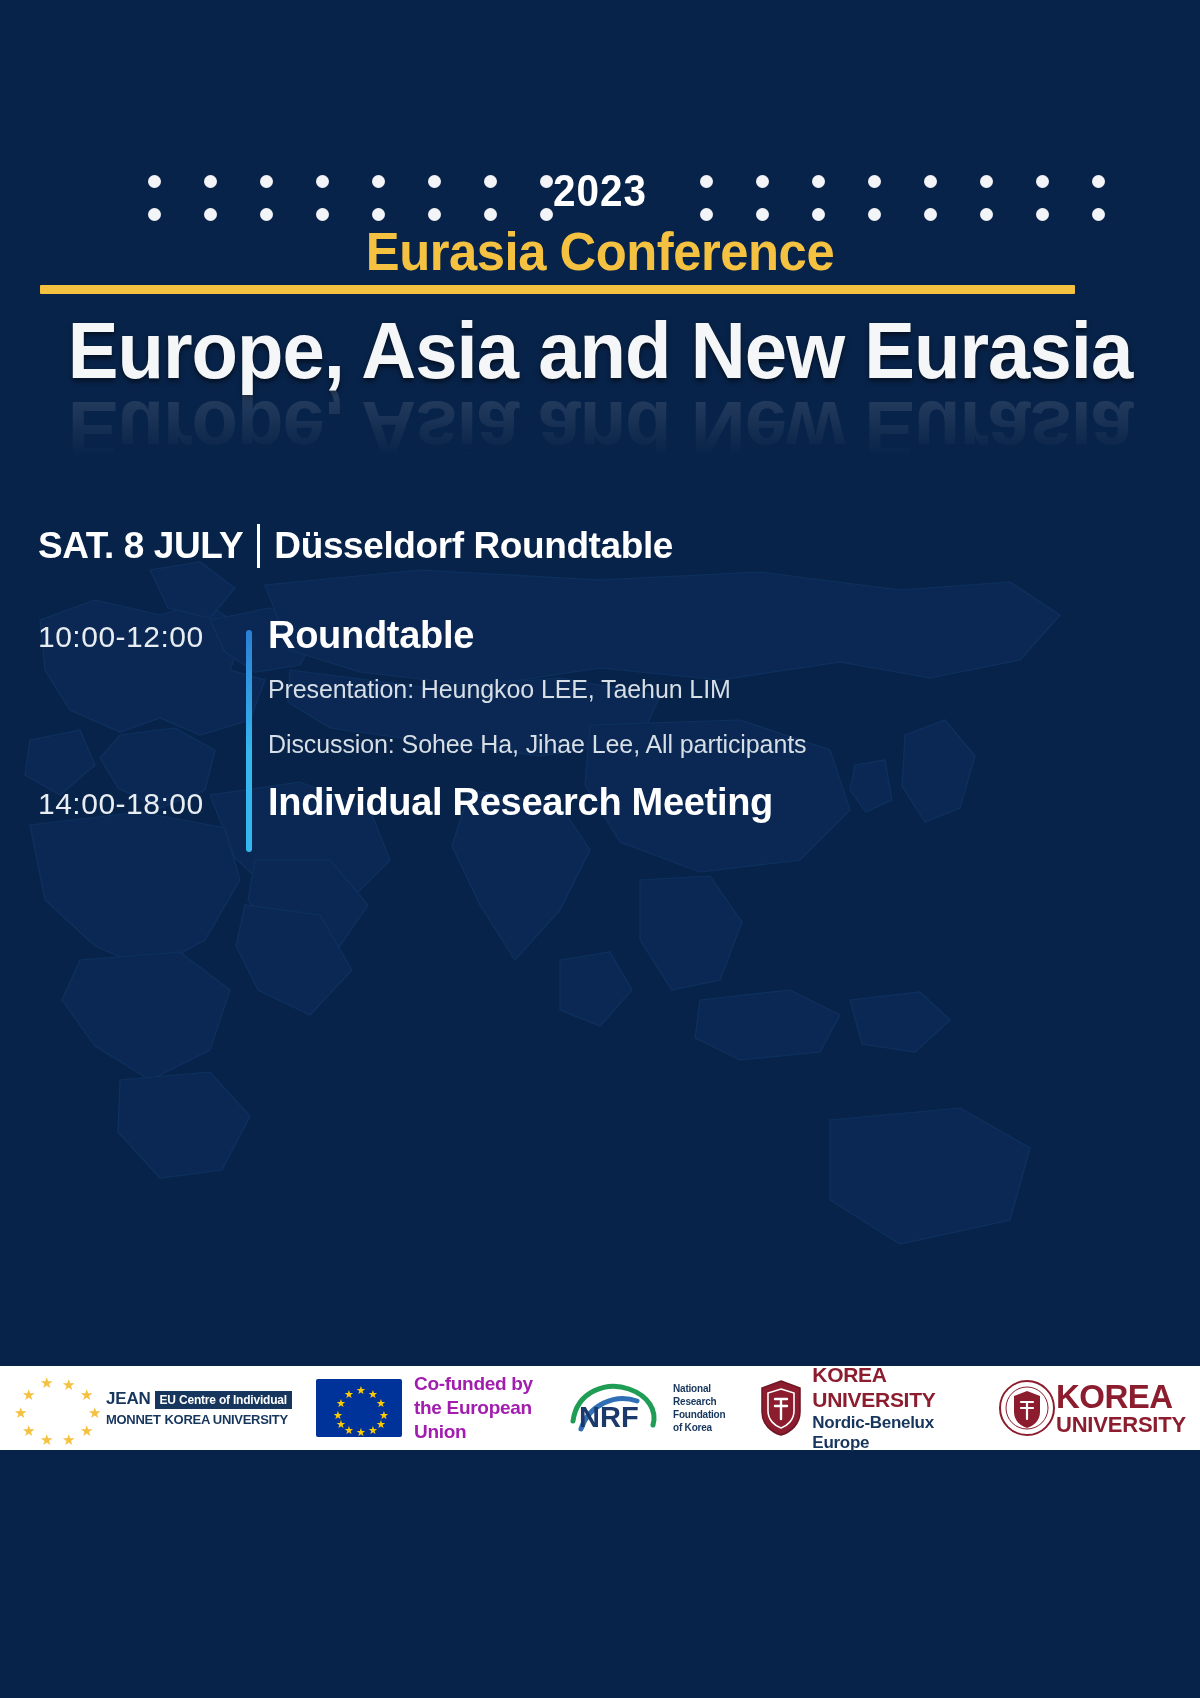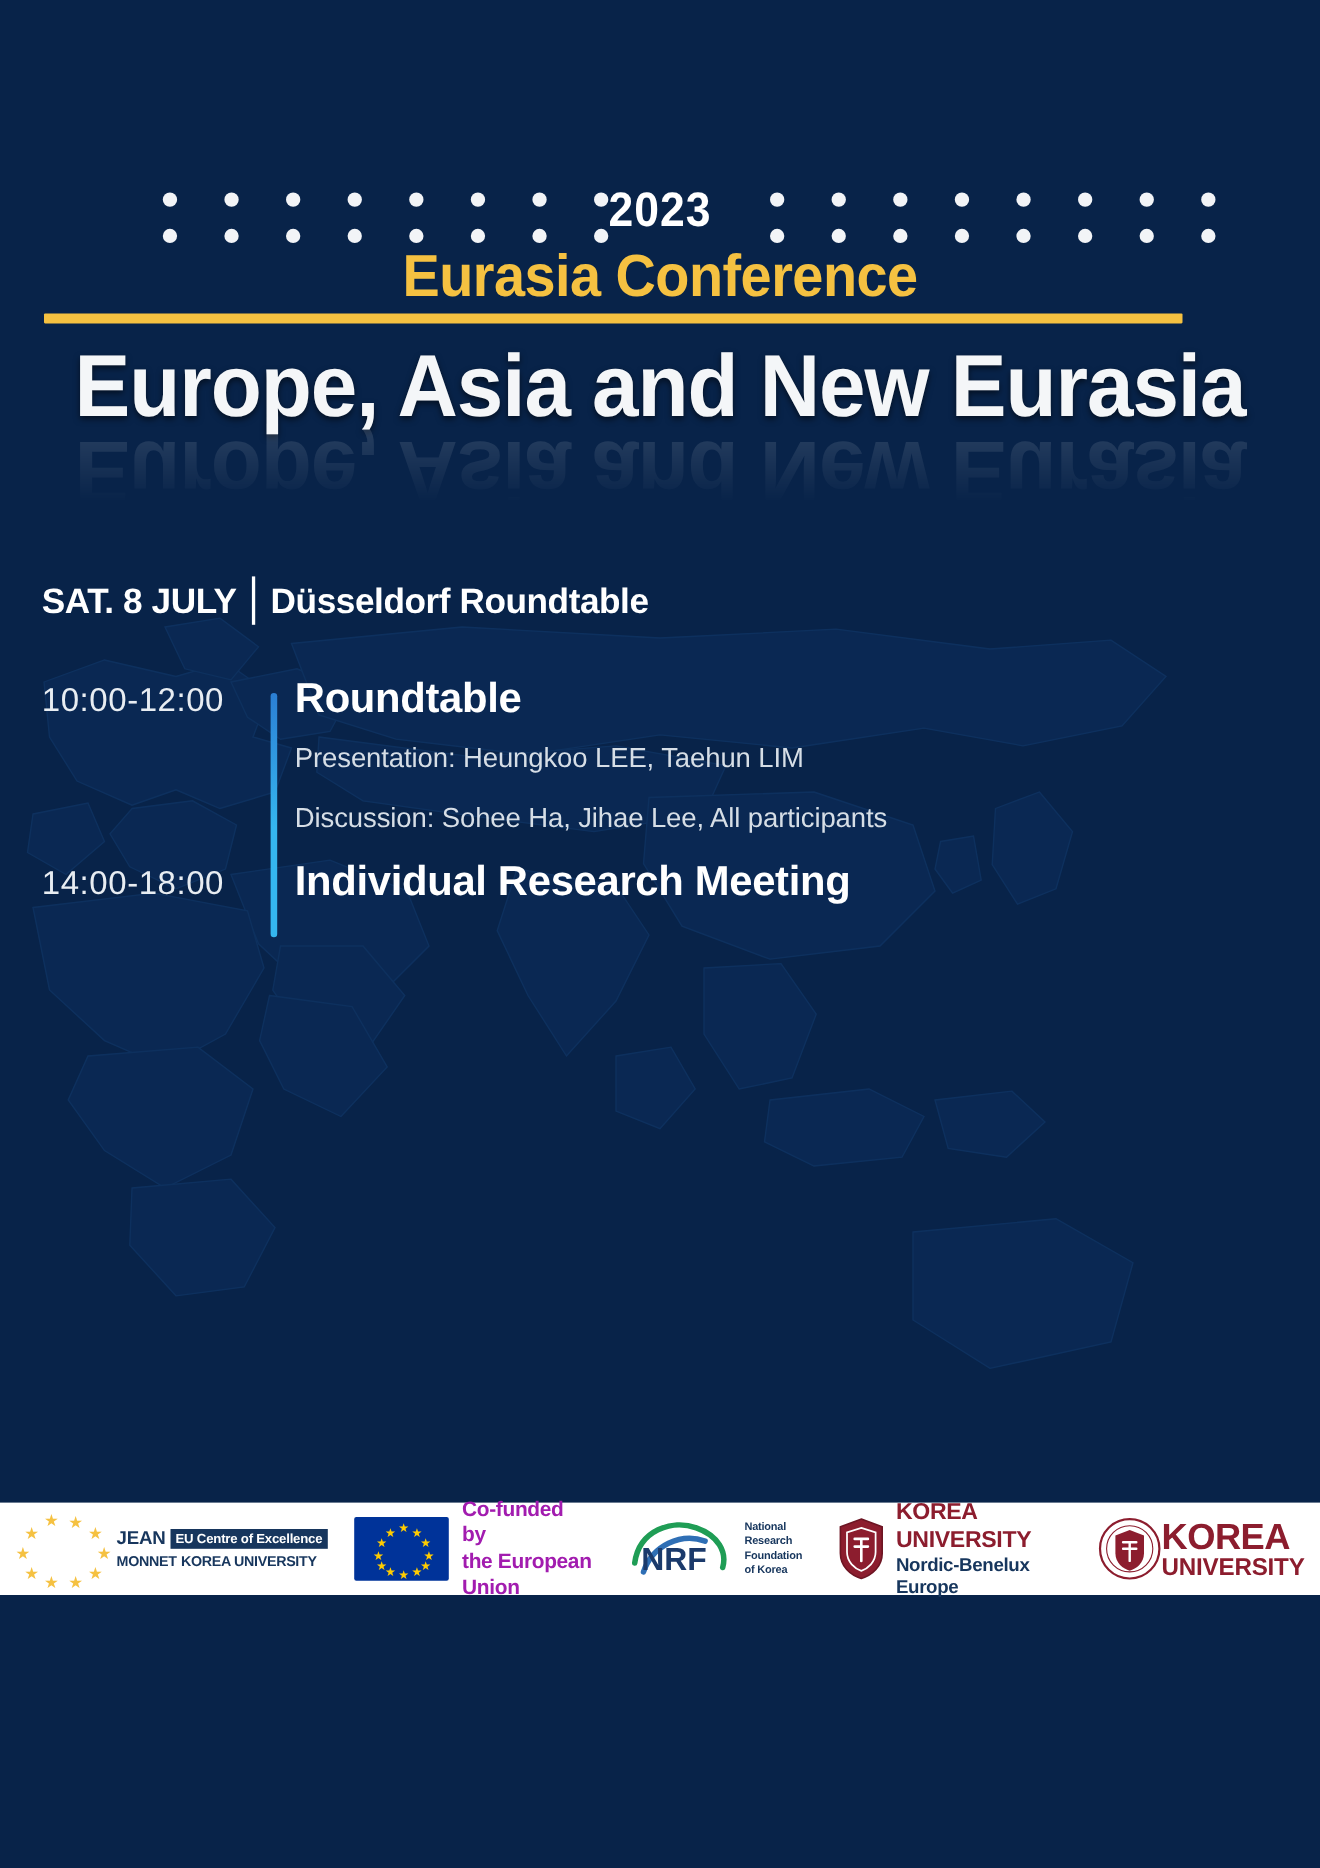--- a/index.html
+++ b/index.html
@@ -79,21 +79,21 @@
     -webkit-mask-image:linear-gradient(to bottom, rgba(0,0,0,0) 20%, rgba(0,0,0,.9) 100%);
     mask-image:linear-gradient(to bottom, rgba(0,0,0,0) 20%, rgba(0,0,0,.9) 100%);
     pointer-events:none;
   }
 
   
   .session-head{
     position:absolute;left:38px;top:524px;
     display:flex;align-items:center;gap:0px;
     color:#ffffff;
-    font-size:32px;font-weight:bold;
+    font-size:37px;font-weight:bold;
     font-family:"Liberation Sans", sans-serif;
     letter-spacing:-0.4px;
   }
   .session-head .date{padding-right:14px;}
   .session-head .vsep{
     display:inline-block;width:3px;height:44px;background:#ffffff;
     margin-right:14px;
   }
 
   
@@ -149,21 +149,21 @@
   .eu-stars-ring span{
     position:absolute;color:#f5c141;font-size:15px;line-height:1;
   }
   .jm-l1{font-size:17px;font-weight:bold;color:#17365d;letter-spacing:-0.2px;}
   .jm-l2{font-size:13px;font-weight:bold;color:#17365d;letter-spacing:-0.3px;}
   .jm-badge{
     background:#17365d;color:#ffffff;font-size:12px;font-weight:bold;
     padding:2px 5px;letter-spacing:-0.2px;white-space:nowrap;
   }
   .jm-col{display:flex;flex-direction:column;gap:3px;}
-  .jm-row{display:flex;align-items:center;gap:4px;}
+  .jm-row{display:flex;align-items:flex-end;gap:4px;}
 
   
   .cof{padding-left:18px;padding-right:10px;gap:12px;}
   .eu-flag{
     width:86px;height:58px;flex:0 0 86px;background:#003399;
     position:relative;border-radius:2px;
   }
   .eu-flag span{
     position:absolute;color:#ffcc00;font-size:11px;line-height:1;
   }
@@ -339,21 +339,21 @@
         <span style="left:68px;top:50px;">★</span>
         <span style="left:50px;top:59px;">★</span>
         <span style="left:28px;top:59px;">★</span>
         <span style="left:10px;top:50px;">★</span>
         <span style="left:2px;top:32px;">★</span>
         <span style="left:10px;top:14px;">★</span>
       </div>
       <div class="jm-col">
         <div class="jm-row">
           <span class="jm-l1">JEAN</span>
-          <span class="jm-badge">EU Centre of Excellence</span>
+          <span class="jm-badge">EU Centre of Individual</span>
         </div>
         <div class="jm-row">
           <span class="jm-l2">MONNET</span>
           <span class="jm-l2">KOREA UNIVERSITY</span>
         </div>
       </div>
     </div>
 
     <div class="logo cof">
       <div class="eu-flag">

